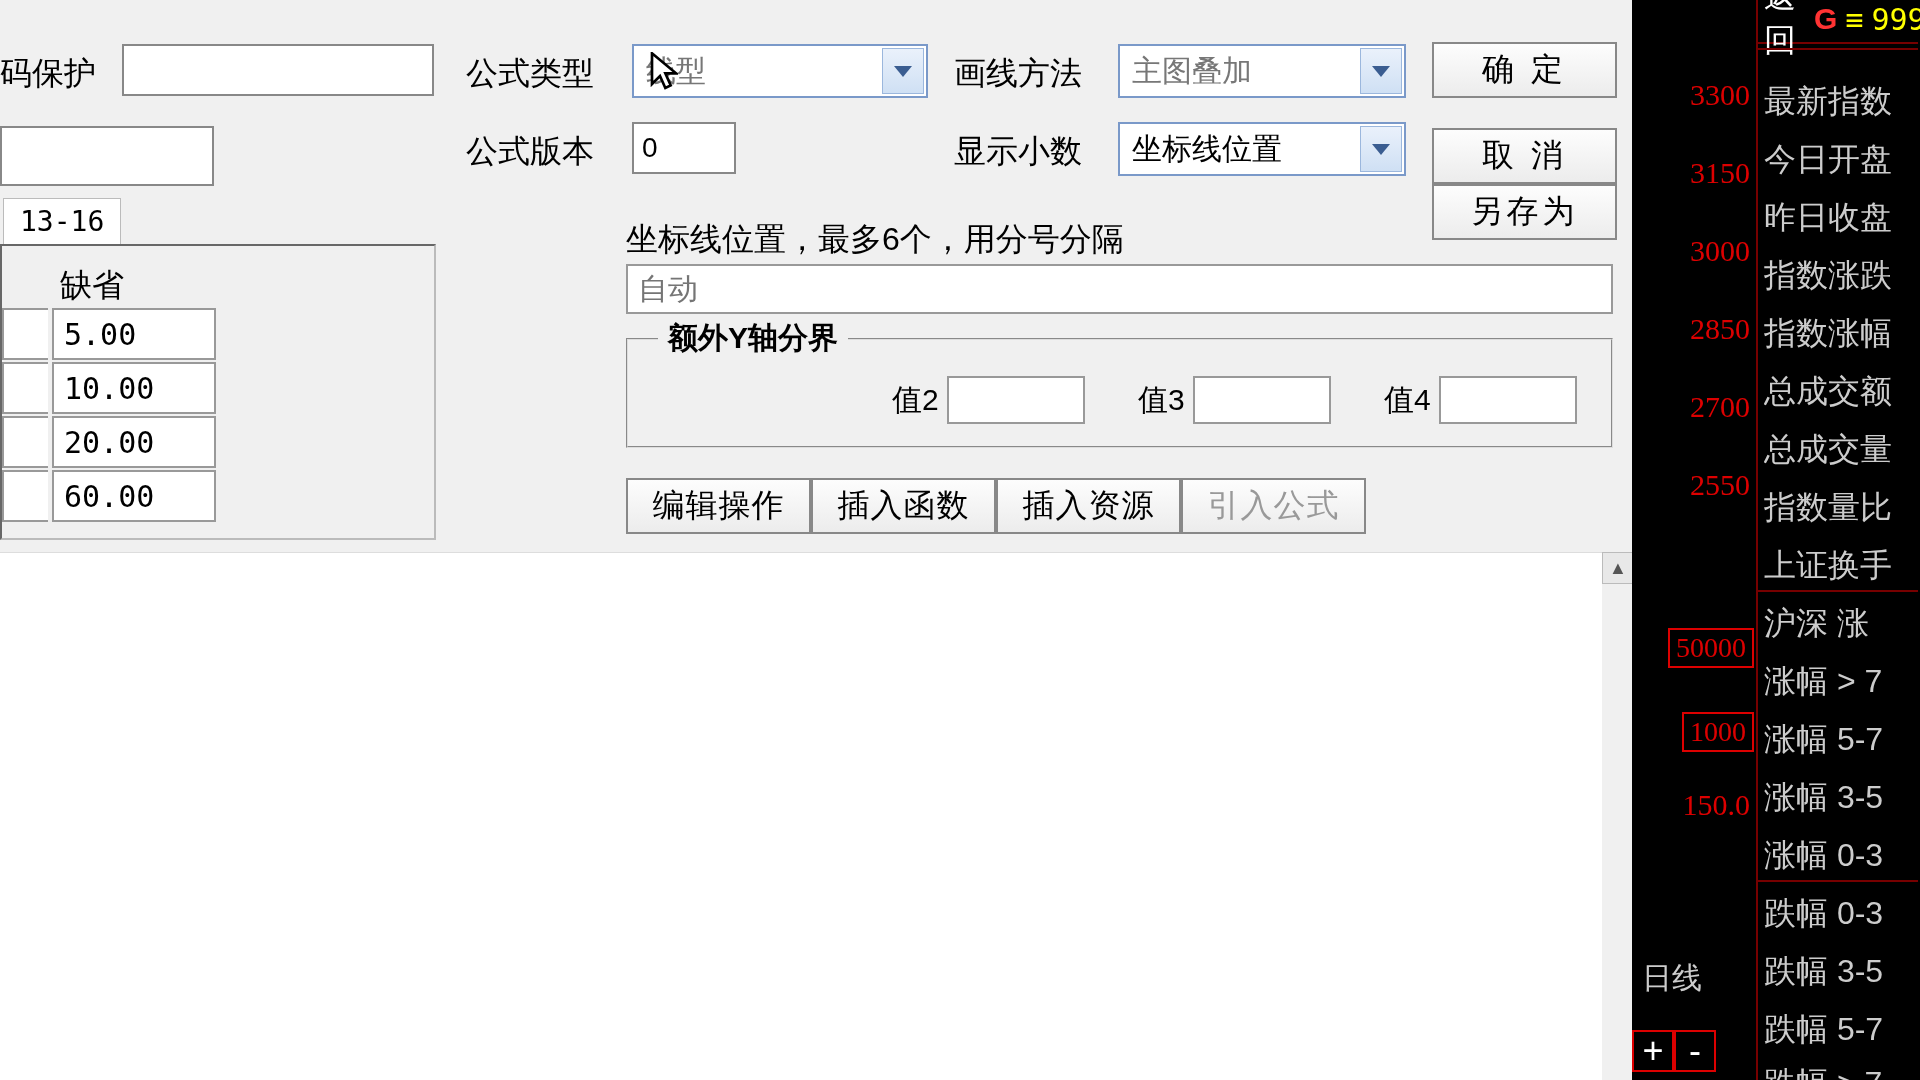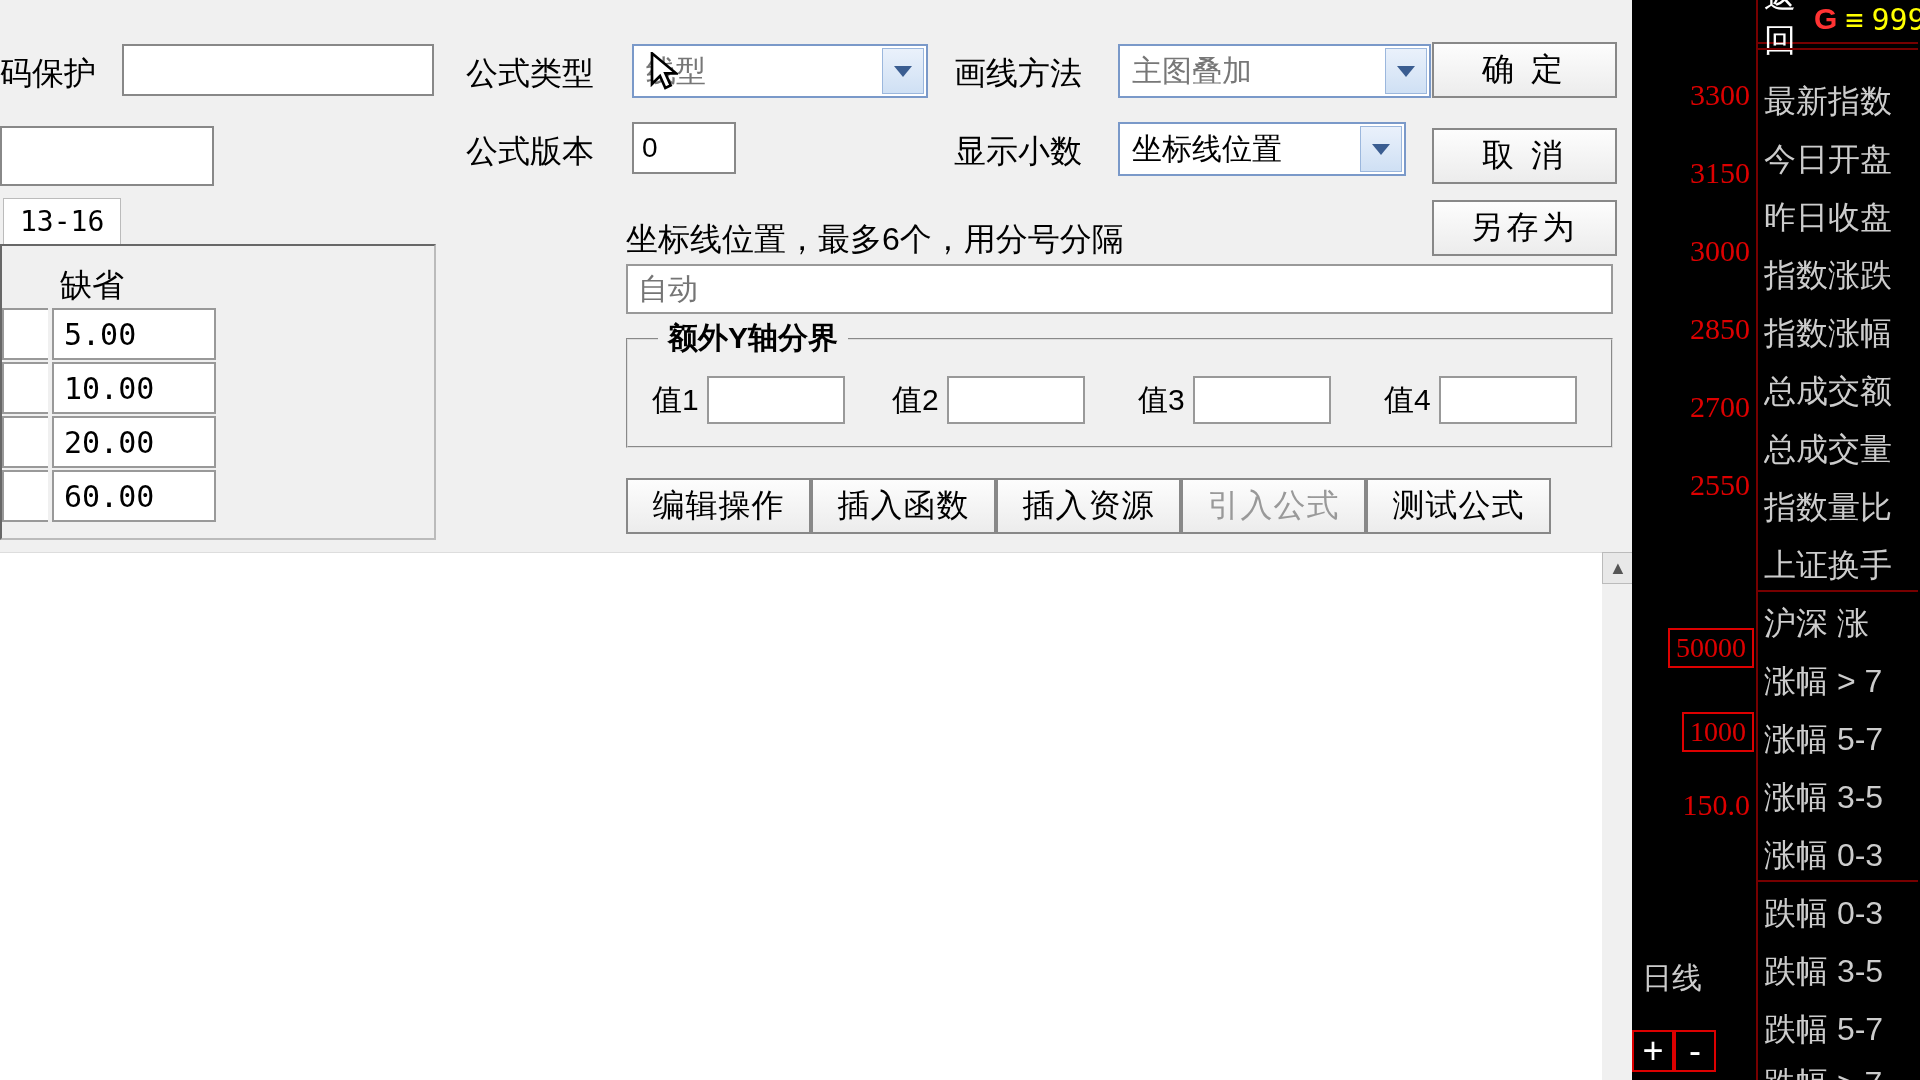--- a/index.html
+++ b/index.html
@@ -154,41 +154,41 @@
 
   <div class="row1">
     <span class="label" style="position:absolute;left:0;top:10px">码保护</span>
     <input class="txt" style="position: absolute; left: 122px; top: 2px; width: 312px;">
     <span class="label" style="position:absolute;left:466px;top:10px">公式类型</span>
     <div class="combo" style="position:absolute;left:632px;top:2px;width:296px">
       <span>线型</span>
       <div class="arrow"></div>
     </div>
     <span class="label" style="position:absolute;left:954px;top:10px">画线方法</span>
-    <div class="combo" style="position:absolute;left:1118px;top:2px;width:313px">
+    <div class="combo" style="position:absolute;left:1118px;top:2px;width:288px">
       <span>主图叠加</span>
       <div class="arrow"></div>
     </div>
     <div class="btn btn-main" style="position:absolute;left:1432px;top:0">确  定</div>
   </div>
 
   <div class="row2">
     <span class="label" style="position:absolute;left:466px;top:10px">公式版本</span>
     <input class="txt" style="position: absolute; left: 632px; top: 2px; width: 104px;" value="0">
     <span class="label" style="position:absolute;left:954px;top:10px">显示小数</span>
     <div class="combo" style="position:absolute;left:1118px;top:2px;width:288px;color:#000">
       <span>坐标线位置</span>
       <div class="arrow"></div>
     </div>
     <div class="btn btn-main" style="position:absolute;left:1432px;top:8px">取  消</div>
   </div>
 
   <input class="txt" style="position: absolute; left: 0px; top: 126px; width: 214px; height: 60px;">
 
-  <div class="btn btn-main" style="position:absolute;left:1432px;top:200px">另存为</div>
+  <div class="btn btn-main" style="position:absolute;left:1432px;top:184px">另存为</div>
 
   <div class="tab-strip">
     <span class="tab">13-16</span>
   </div>
 
   <div class="param-box">
     <span class="hdr">缺省</span>
     <input class="cell" style="top: 62px;" value="5.00">
     <input class="cell" style="top: 116px;" value="10.00">
     <input class="cell" style="top: 170px;" value="20.00">
@@ -197,44 +197,39 @@
     <input class="cell" style="top: 116px; left: 0px; width: 46px; border-right: none;">
     <input class="cell" style="top: 170px; left: 0px; width: 46px; border-right: none;">
     <input class="cell" style="top: 224px; left: 0px; width: 46px; border-right: none;">
   </div>
 
   <span class="coord-label">坐标线位置，最多6个，用分号分隔</span>
   <input class="coord-input" placeholder="自动" style="">
 
   <fieldset class="yaxis-group">
     <span class="legend">额外Y轴分界</span>
-    <div class="pair" style="left:24px">
-        <span class="lbl">值1</span>
-        <input class="inp" style="">
-      </div>
     <div class="pair" style="left:264px">
         <span class="lbl">值2</span>
         <input class="inp" style="">
       </div>
     <div class="pair" style="left:510px">
         <span class="lbl">值3</span>
         <input class="inp" style="">
       </div>
     <div class="pair" style="left:756px">
         <span class="lbl">值4</span>
         <input class="inp" style="">
       </div>
   </fieldset>
 
   <div class="toolbar-row">
     <div class="btn btn-tool">编辑操作</div>
     <div class="btn btn-tool">插入函数</div>
     <div class="btn btn-tool">插入资源</div>
     <div class="btn btn-tool" style="color:#999">引入公式</div>
-    <div class="btn btn-tool">测试公式</div>
   </div>
 
   <div class="editor-area"></div>
   <div class="scroll-up">▲</div>
 
   <div class="cursor-arrow">
     <svg viewBox="0 0 20 30">
         <path d="M1 1 L1 24 L7 18 L11 27 L15 25 L11 16 L19 16 Z" stroke="#000" stroke-width="2" fill="#fff"></path>
       </svg>
   </div>

